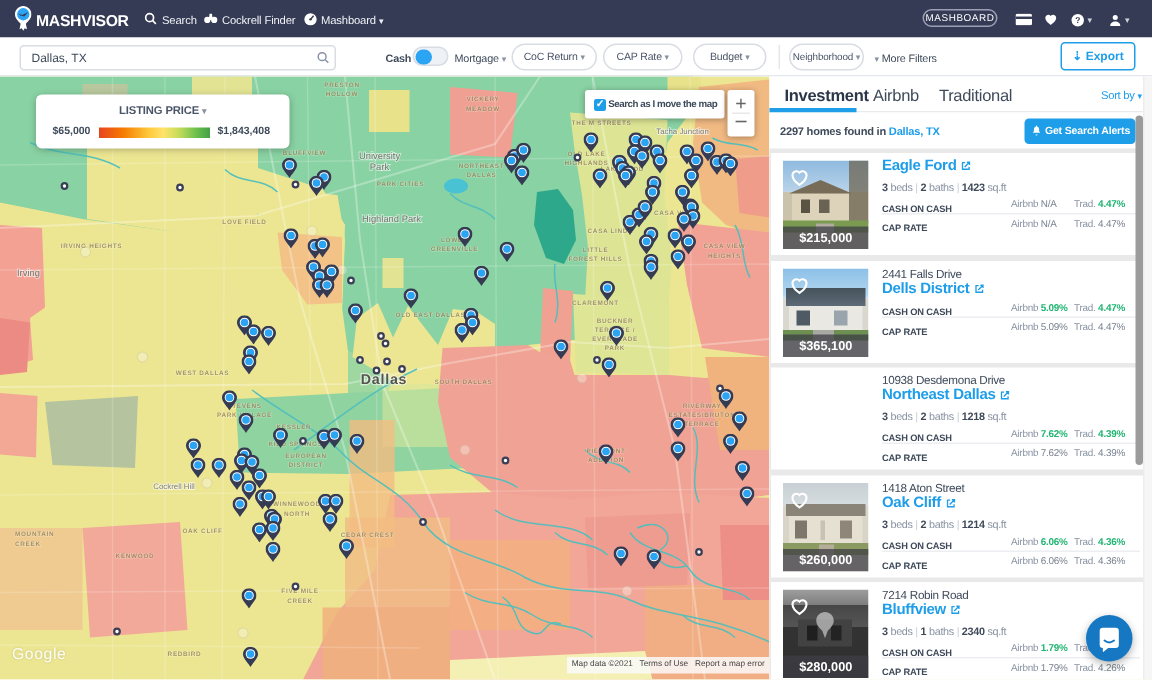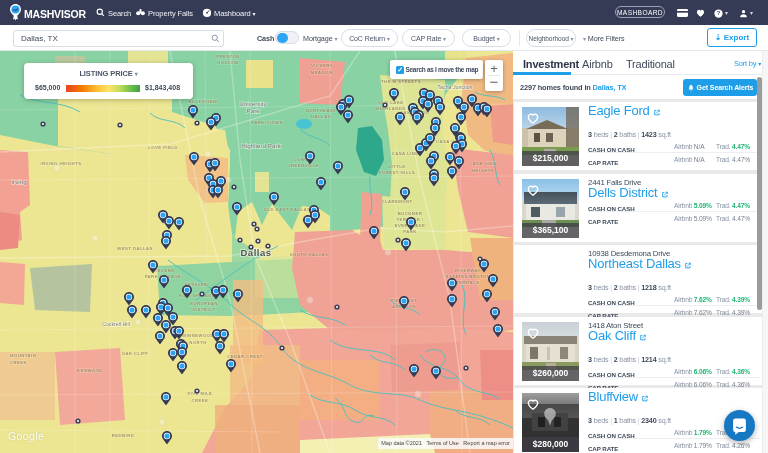--- a/index.html
+++ b/index.html
@@ -25,22 +25,22 @@
 .subh .txt{position:absolute;left:7px;top:8px;font-size:7.4px;color:#3e4a5a;font-weight:bold;letter-spacing:-0.15px}
 .subh .txt a{color:#1e9de9;text-decoration:none}
 .alerts{position:absolute;left:170px;top:4px;width:74px;height:17px;background:#1e9de9;border-radius:3px;color:#fff;font-size:7px;font-weight:bold;text-align:center;line-height:17px;letter-spacing:-0.1px}
 .list{position:absolute;left:0;top:48px;width:255px;height:354px;background:#e9e9e9}
 .card{position:absolute;left:1px;width:249px;height:68px;background:#fff}
 .photo{position:absolute;left:8px;top:5px;width:57px;height:59px;overflow:hidden}
 .heart{position:absolute;left:4px;top:4px}
 .price{position:absolute;left:0;bottom:0;width:57px;height:15px;background:rgba(62,62,70,0.75);color:#fff;font-size:8.5px;font-weight:bold;text-align:center;line-height:15px}
 .info{position:absolute;left:74px;top:4px;width:172px}
 .ttl{font-size:7.8px;color:#3e4a5a;line-height:10px;letter-spacing:-0.2px}
-.hood{font-size:13px;font-weight:normal;color:#1e9de9;line-height:9.5px;letter-spacing:-0.2px}
-.bb{font-size:7.2px;color:#3e4a5a;margin-top:14px;line-height:9px;letter-spacing:-0.2px}
+.hood{font-size:10px;font-weight:bold;color:#1e9de9;line-height:9.5px;letter-spacing:-0.2px}
+.bb{font-size:7.2px;color:#3e4a5a;margin-top:4px;line-height:9px;letter-spacing:-0.2px}
 .bb span{color:#8792a2} .bb i{color:#c8cdd6;font-style:normal} .bb b{font-weight:bold}
 .mrow{position:relative;height:13px;line-height:13px}
 .ml{font-size:6.2px;font-weight:bold;color:#3e4a5a;letter-spacing:-0.1px}
 .ma{position:absolute;left:86px;font-size:6.6px;color:#8792a2;letter-spacing:-0.15px}
 .mt{position:absolute;left:128px;font-size:6.6px;color:#8792a2;letter-spacing:-0.15px}
 .grn{color:#21b573} .gry{color:#78828f;font-weight:normal}
 .chat{position:absolute;left:724px;top:410px;width:31px;height:31px;border-radius:50%;background:#1678c2;box-shadow:0 2px 6px rgba(0,0,0,0.3)}
 .sbar{position:absolute;left:757px;top:77px;width:5px;height:233px;background:#9b9b9b;border-radius:3px}
 
 .legend{position:absolute;left:24px;top:63px;width:169px;height:36px;background:#fff;border-radius:4px;box-shadow:0 1px 5px rgba(0,0,0,0.25)}
@@ -65,21 +65,21 @@
   <svg style="position:absolute;left:96px;top:7.5px" width="9" height="9" viewBox="0 0 24 24">
       <circle cx="10" cy="10" r="7" fill="none" stroke="#fff" stroke-width="3"></circle>
       <path d="M15.5 15.5L21 21" stroke="#fff" stroke-width="3"></path>
     </svg>
   <div class="item" style="left:108px">Search</div>
   <svg style="position:absolute;left:135px;top:7px" width="11" height="10" viewBox="0 0 24 24">
       <circle cx="6.5" cy="15" r="5" fill="#fff"></circle>
       <circle cx="17.5" cy="15" r="5" fill="#fff"></circle>
       <path d="M9 14 L10 5 L14 5 L15 14 Z M10.5 12 h3 v3 h-3 Z" fill="#fff"></path>
     </svg>
-  <div class="item" style="left:148px">Property Falls</div>
+  <div class="item" style="left:148px">Cockrell Finder</div>
   <svg style="position:absolute;left:202px;top:7.5px" width="10" height="9" viewBox="0 0 24 22">
       <circle cx="12" cy="12" r="10" fill="#fff"></circle>
       <path d="M12 12 L17 6" stroke="#363b54" stroke-width="2.4"></path>
       <circle cx="12" cy="12" r="2" fill="#363b54"></circle>
     </svg>
   <div class="item" style="left:214px">Mashboard <span style="font-size:6px">▾</span></div>
   <div class="pill">MASHBOARD</div>
   <svg style="position:absolute;left:677px;top:9px" width="11" height="8" viewBox="0 0 24 17">
       <rect x="0" y="0" width="24" height="17" rx="2.5" fill="#fff"></rect>
       <rect x="0" y="4.2" width="24" height="3.6" fill="#353a55"></rect>
@@ -574,20 +574,21 @@
 <div style="position:absolute;left:32px;top:24px;width:7px;height:10px;background:#232323"></div>
 <svg style="position:absolute;left:21px;top:15px" width="14" height="18" viewBox="0 0 22 34">
             <path d="M11,0 C4.9,0 0,4.9 0,11 C0,16 3.5,19.6 7.5,23.5 L11,33 L14.5,23.5 C18.5,19.6 22,16 22,11 C22,4.9 17.1,0 11,0 Z" fill="rgba(255,255,255,0.5)"></path>
           </svg>
     <svg class="heart" viewBox="0 0 24 24" width="14" height="14">
             <path d="M12 21s-8-5.3-8-11a4.6 4.6 0 0 1 8-3 4.6 4.6 0 0 1 8 3c0 5.7-8 11-8 11z" fill="none" stroke="#fff" stroke-width="2.4"></path>
           </svg>
     <div class="price">$280,000</div>
   </div>
   <div class="info">
+    <div class="ttl">7214 Robin Road</div>
     <div class="hood">Bluffview <svg width="8" height="7" viewBox="0 0 24 24" style="vertical-align:-0.5px">
               <path d="M10 5H4v15h15v-6M14 4h6v6M20 4L9 15" stroke="#1e9de9" stroke-width="3" fill="none"></path>
             </svg></div>
     <div class="bb"><b>3</b> <span>beds</span> <i>|</i> <b>1</b> <span>baths</span> <i>|</i> <b>2340</b> <span>sq.ft</span></div>
     <div class="mrow" style="border-bottom:1px solid #eceef1;margin-top:1.5px"><span class="ml">CASH ON CASH</span><span class="ma">Airbnb <b class="grn">1.79%</b></span><span class="mt">Trad. <b class="grn">4.26%</b></span></div>
     <div class="mrow"><span class="ml">CAP RATE</span><span class="ma">Airbnb <b class="gry">1.79%</b></span><span class="mt">Trad. <b class="gry">4.26%</b></span></div>
   </div>
 </div>
   </div>
 </div>

